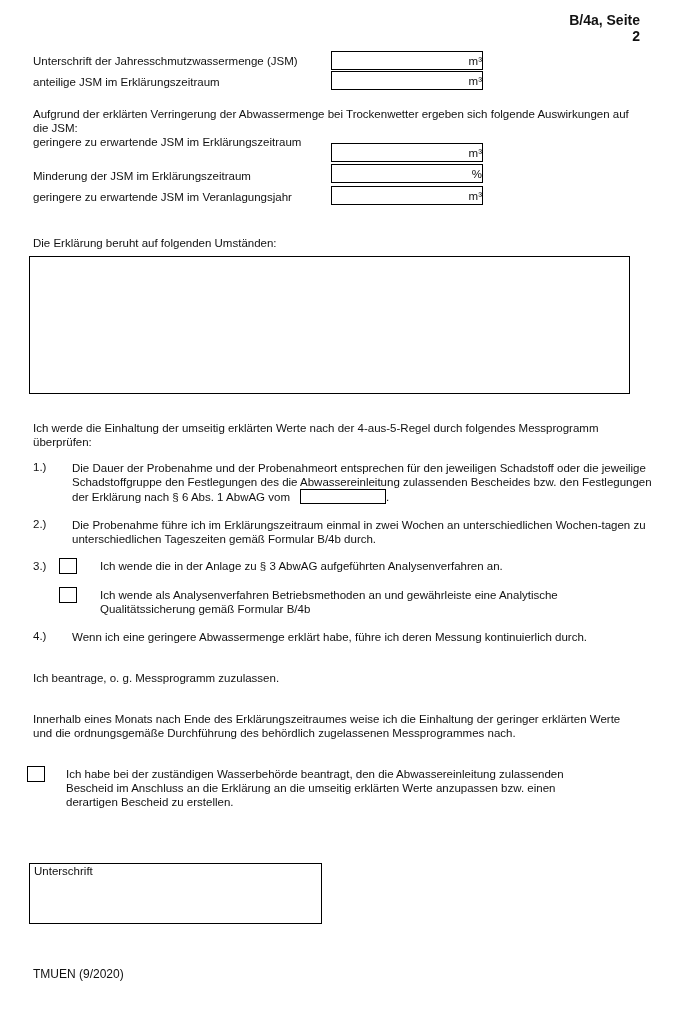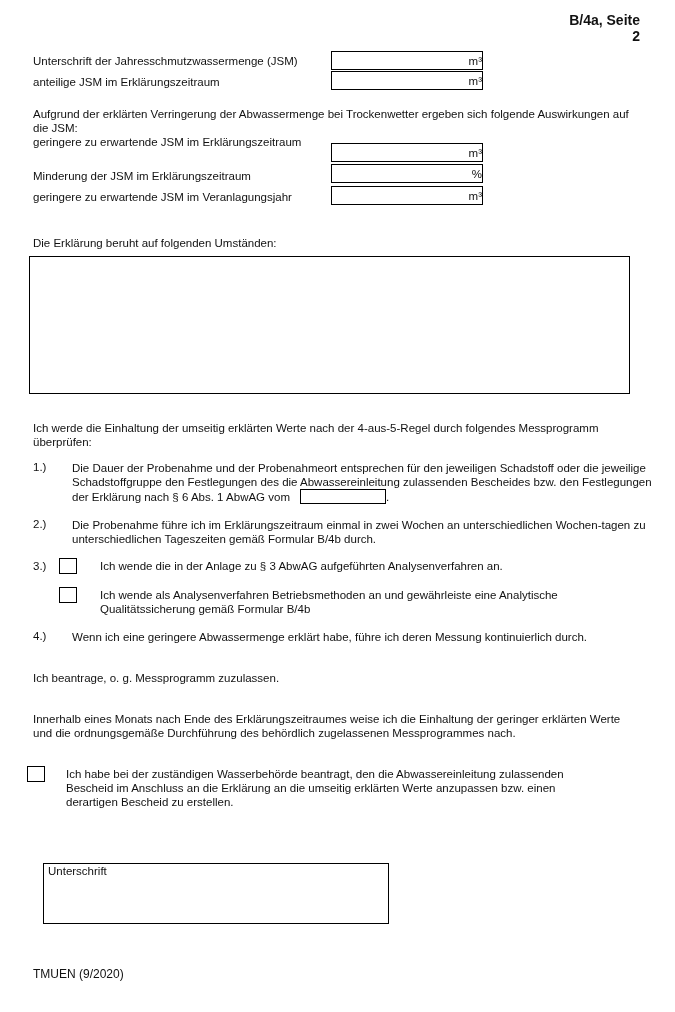--- a/index.html
+++ b/index.html
@@ -58,17 +58,17 @@
 
 <div class="abs num" style="top:630px">4.)</div>
 <div class="abs item-text" style="top:630px">Wenn ich eine geringere Abwassermenge erklärt habe, führe ich deren Messung kontinuierlich durch.</div>
 
 <div class="abs para" style="top:671px">Ich beantrage, o. g. Messprogramm zuzulassen.</div>
 <div class="abs para" style="top:712px; width:590px">Innerhalb eines Monats nach Ende des Erklärungszeitraumes weise ich die Einhaltung der geringer erklärten Werte und die ordnungsgemäße Durchführung des behördlich zugelassenen Messprogrammes nach.</div>
 
 <div class="abs checkbox" style="left:27px; top:766px"></div>
 <div class="abs" style="left:66px; top:767px; width:530px; line-height:14px">Ich habe bei der zuständigen Wasserbehörde beantragt, den die Abwassereinleitung zulassenden Bescheid im Anschluss an die Erklärung an die umseitig erklärten Werte anzupassen bzw. einen derartigen Bescheid zu erstellen.</div>
 
-<div class="abs large-box" style="left:43px; top:863px; width:346px; height:61px">
+<div class="abs large-box" style="left:29px; top:863px; width:293px; height:61px">
   <div style="padding:1px 4px">Unterschrift</div>
 </div>
 
 <div class="abs footer-code">TMUEN (9/2020)</div>
 
 </body></html>

